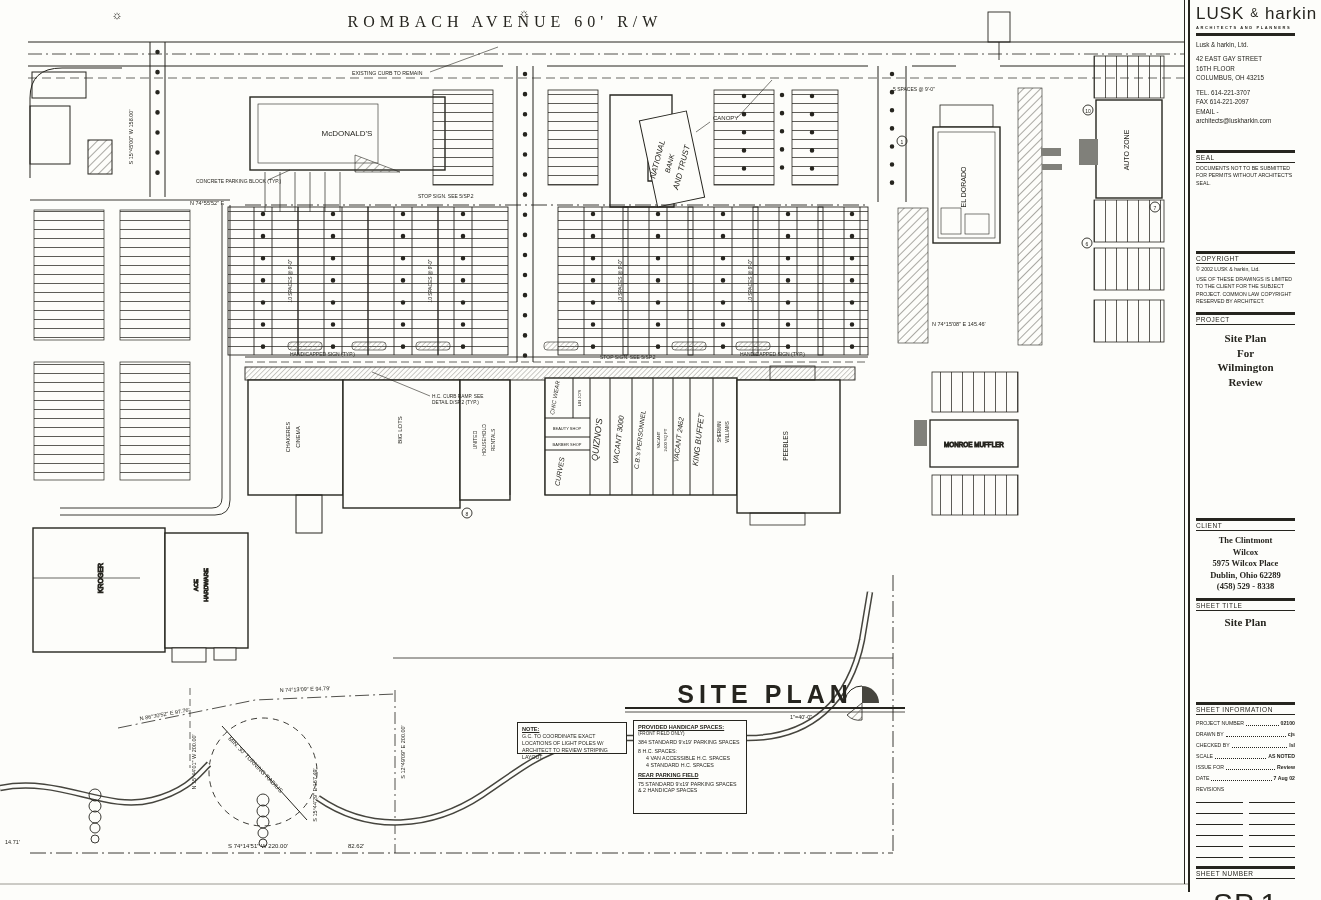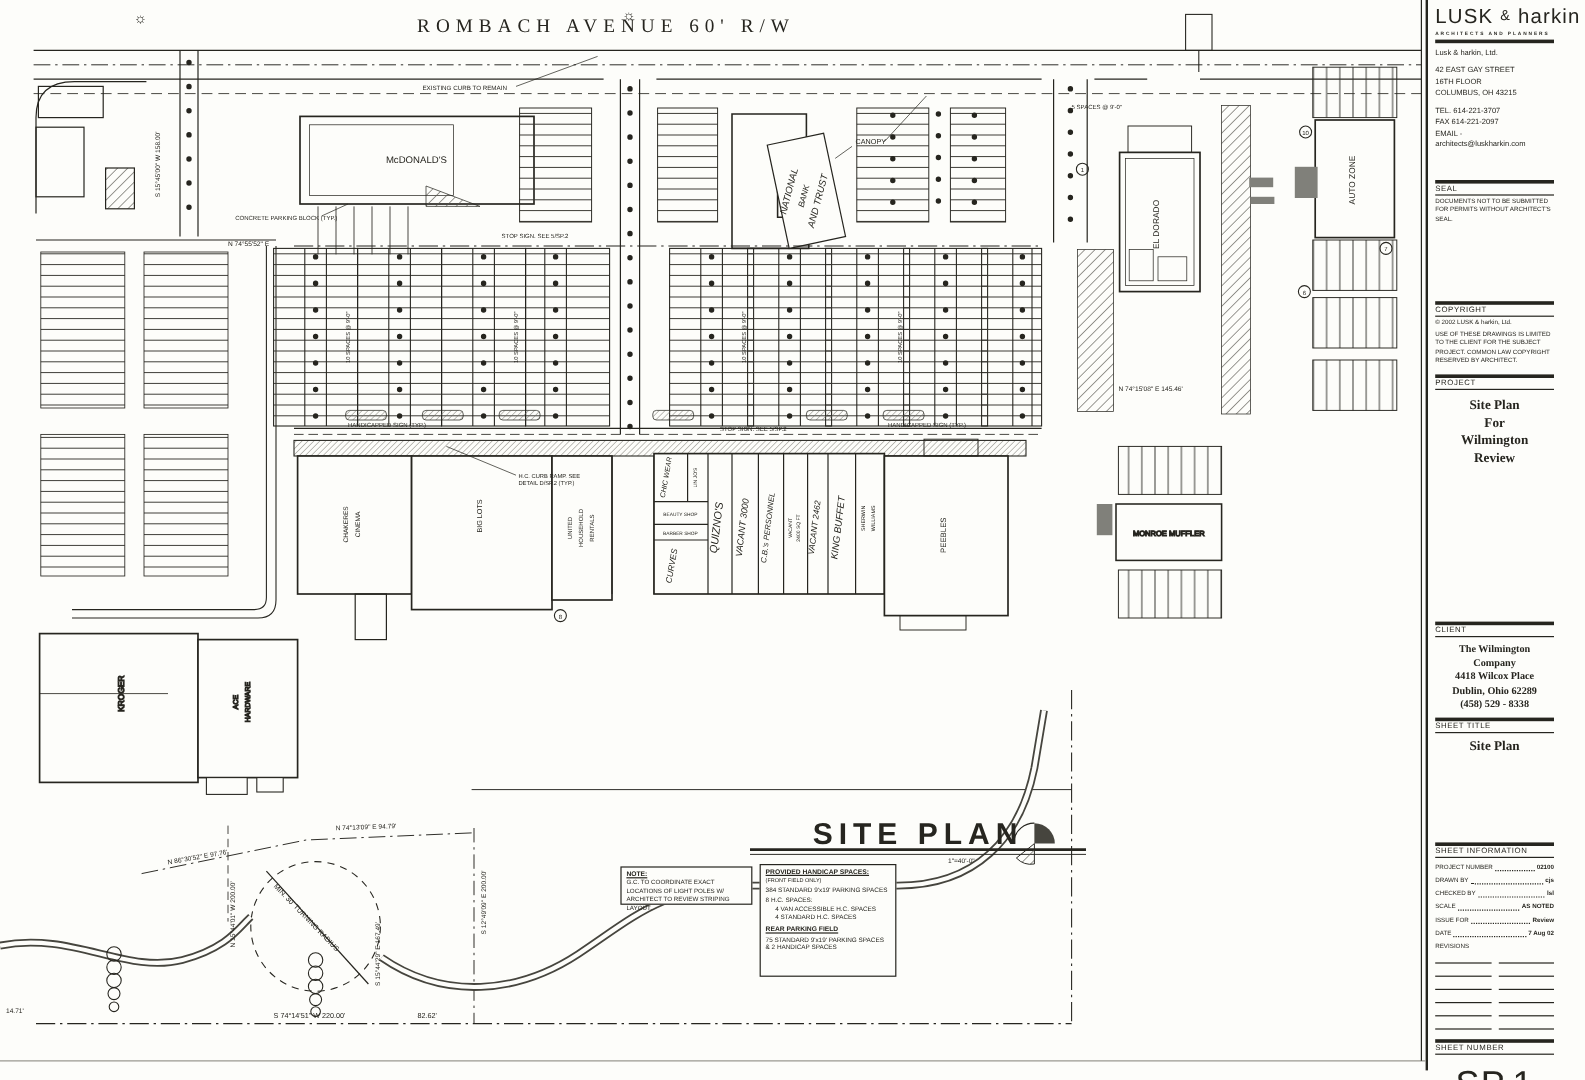--- a/index.html
+++ b/index.html
@@ -420,23 +420,23 @@
     <div class="tb-h">PROJECT</div>
     <div class="serif proj">
       <div>Site Plan</div>
       <div>For</div>
       <div>Wilmington</div>
       <div>Review</div>
     </div>
 
     <div class="tb-h" style="margin-top:128px">CLIENT</div>
     <div class="serif client">
-      <div>The Wilmington</div>
-      <div>Company</div>
-      <div>4418 Wilcox Place</div>
+      <div>The Clintmont</div>
+      <div>Wilcox</div>
+      <div>5975 Wilcox Place</div>
       <div>Dublin, Ohio 62289</div>
       <div>(458) 529 - 8338</div>
     </div>
     <div class="tb-h">SHEET TITLE</div>
     <div class="serif stitle">Site Plan</div>
 
     <div class="tb-h" style="margin-top:74px">SHEET INFORMATION</div>
     <div class="fld">
         <span class="lbl">PROJECT NUMBER</span>
         <span class="dots"></span>

